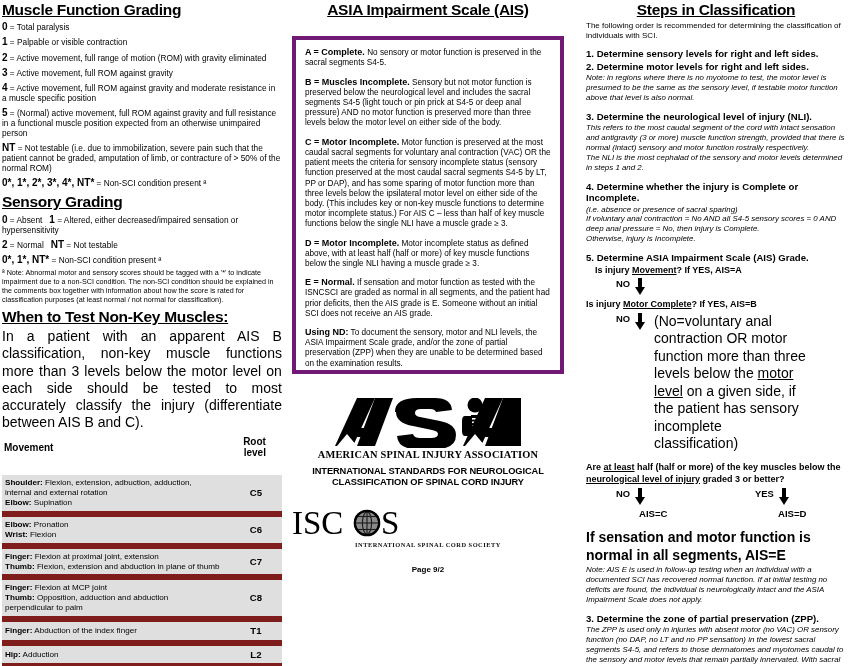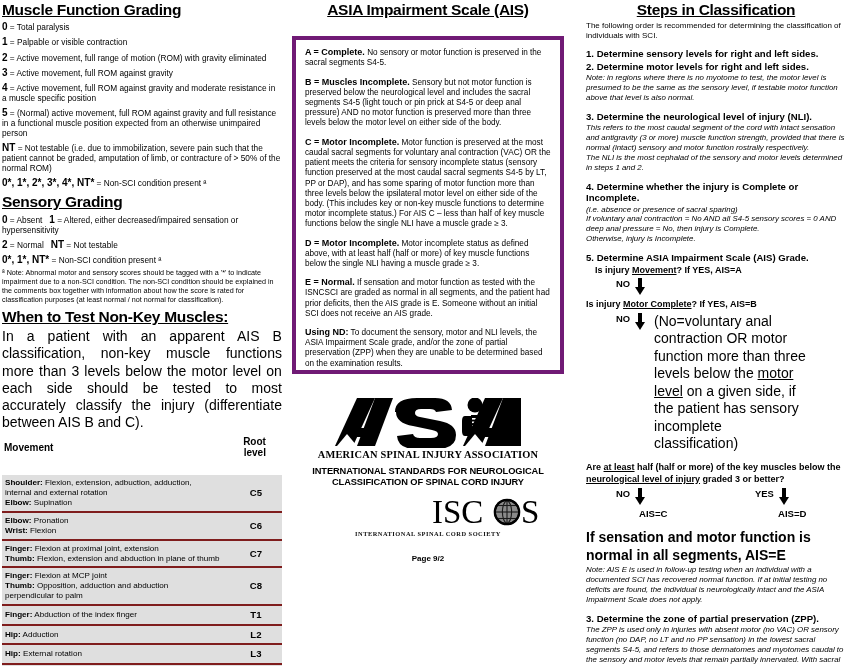--- a/index.html
+++ b/index.html
@@ -31,21 +31,21 @@
   
   .tbl{width:100%;border-collapse:collapse;margin-top:1px;}
   .tbl th{
     font-size:10px;font-weight:bold;text-align:left;padding:0 0 17px 2px;
     background:#fff;
   }
   .tbl th.rl{text-align:right;padding-right:16px;}
   .tbl td{
     background:#dfdfdf;font-size:8.1px;line-height:1.22;
     padding:3px 2px 3px 3px;vertical-align:middle;
-    border-bottom:2px solid #7f1d1d;
+    border-bottom:6px solid #7f1d1d;
   }
   .tbl td.rl{
     text-align:center;font-weight:bold;font-size:9.6px;width:48px;
   }
   .tbl td b{font-weight:bold;}
 
   
   .aisbox{
     border:4px solid #701a75;padding:7px 8px 1px 9px;margin-top:18px;
     box-sizing:border-box;
@@ -59,21 +59,21 @@
   .logos{margin-top:24px;text-align:center;}
   .asia-wrap{display:flex;justify-content:center;align-items:flex-end;}
   .asia-sub{
     font-family:"Liberation Serif", serif;font-weight:bold;
     font-size:10.4px;letter-spacing:0.2px;margin-top:1px;
   }
   .std-line{
     font-size:9.3px;font-weight:bold;line-height:1.25;margin-top:6px;
     letter-spacing:-0.1px;
   }
-  .iscos-wrap{display:flex;justify-content:flex-end;align-items:center;margin-top:7px;}
+  .iscos-wrap{display:flex;justify-content:flex-start;align-items:center;margin-top:18px;}
   .iscos-sub{
     font-family:"Liberation Serif", serif;font-weight:bold;
     font-size:6.4px;letter-spacing:0.5px;margin-top:0px;color:#111;
   }
   .pagenum{font-size:8px;font-weight:bold;margin-top:17px;}
 
   
   .intro{font-size:8px;line-height:1.24;margin:0 0 7px 0;}
   .step-h{font-size:9.6px;font-weight:bold;margin:0 0 1px 0;line-height:1.2;}
   .step-b{font-size:7.9px;font-style:italic;line-height:1.25;margin:0 0 8px 0;}

